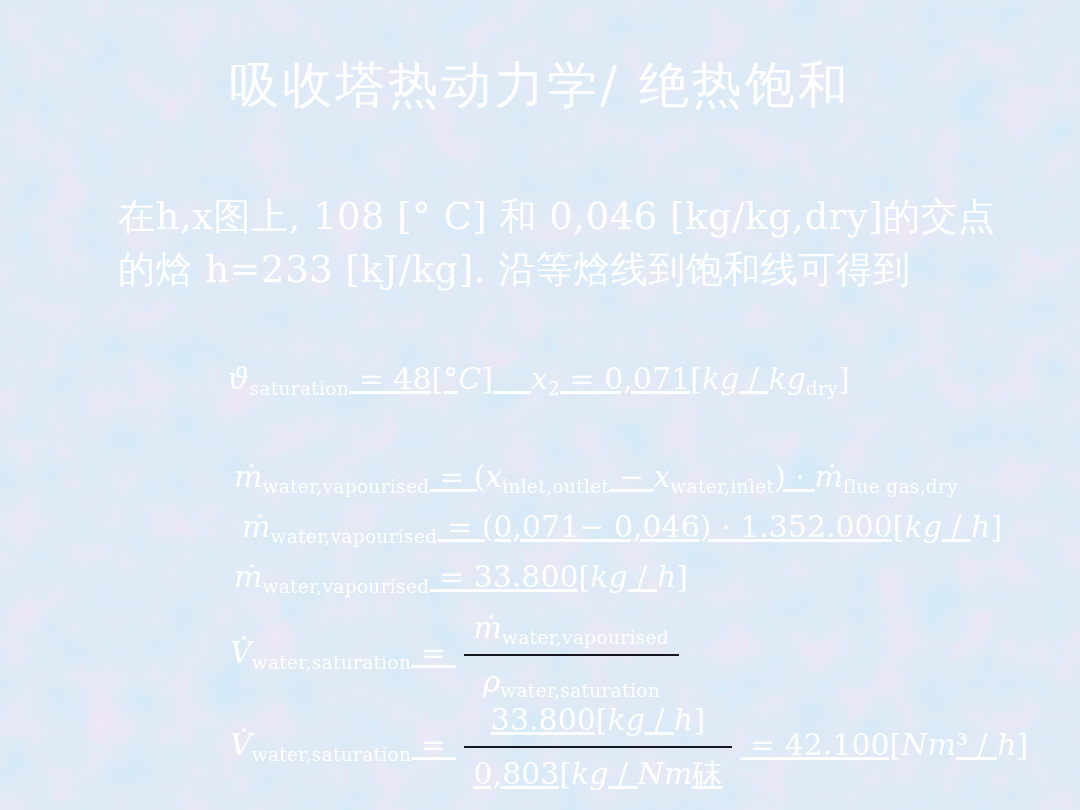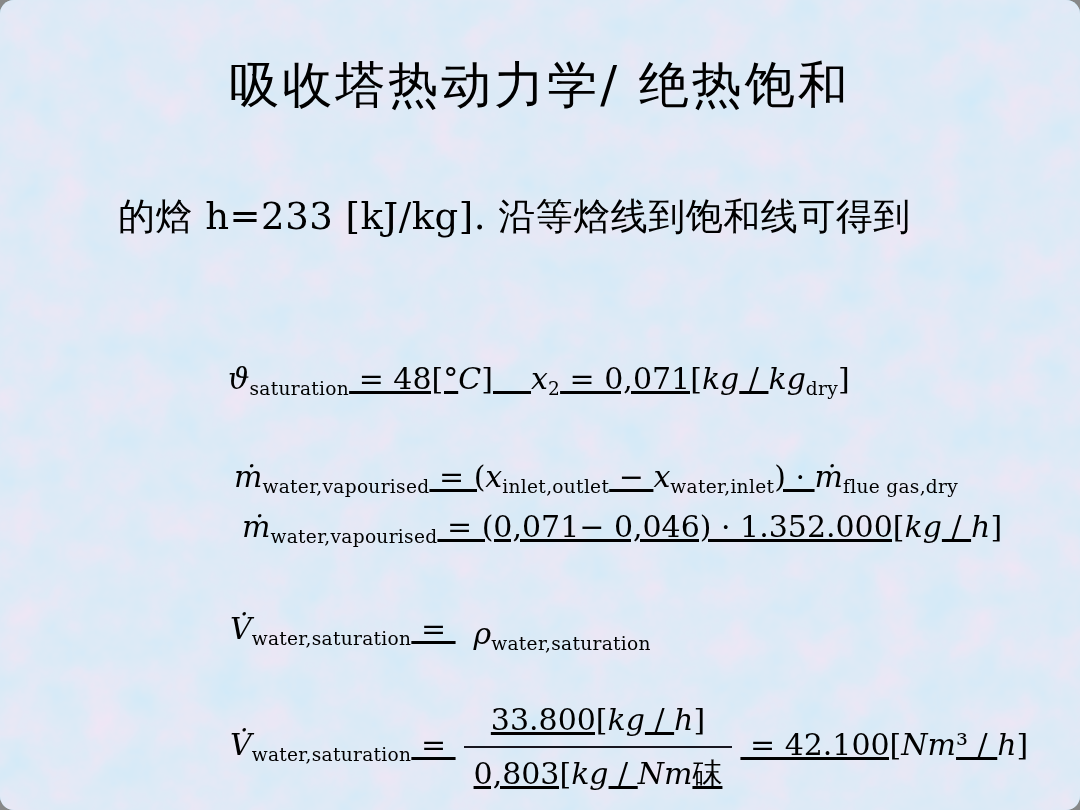--- a/index.html
+++ b/index.html
@@ -1,20 +1,19 @@
 <!DOCTYPE html>
 <html><head>
 <meta charset="utf-8">
 <style>
   html,body{margin:0;padding:0;background:#888;}
   .slide{
     position:relative;width:1080px;height:810px;overflow:hidden;
     font-family:"DejaVu Serif","Liberation Serif",serif;
-    color:#000000;
-    border-radius:14px;
+    color:#ffffff;
   }
   .bg{position:absolute;top:0;left:0;width:100%;height:100%;display:block;}
   .content{position:absolute;top:0;left:0;width:100%;height:100%;}
   .title{
     position:absolute;top:52px;left:0;width:100%;
     text-align:center;font-size:50px;font-weight:400;letter-spacing:3px;
     white-space:nowrap;
   }
   .para{
     position:absolute;top:190px;left:118px;width:900px;
@@ -64,28 +63,30 @@
     </defs>
     <rect x="0" y="0" width="1080" height="810" fill="#a4d7ec"></rect>
     <rect x="0" y="0" width="1080" height="810" filter="url(#marble)"></rect>
   </svg>
 
   <div class="content">
 
     <div class="title">吸收塔热动力学/ 绝热饱和</div>
 
     <div class="para">
+      <span class="line">在h,x图上, 108 [° C] 和 0,046 [kg/kg,dry]的交点</span>
       <span class="line">的焓 h=233 [kJ/kg]. 沿等焓线到饱和线可得到</span>
     </div>
 
     <div class="formula" id="f-sat"><span class="mit">ϑ</span><span class="msub">saturation</span><span class="mrm"> = 48[°</span><span class="mit">C</span><span class="mrm">]    </span><span class="mit">x</span><span class="msub">2</span><span class="mrm"> = 0,071[</span><span class="mit">kg</span><span class="mrm"> / </span><span class="mit">kg</span><span class="msub">dry</span><span class="mrm">]</span></div>
 
     <div class="formula" id="f-bal"><span class="mit">ṁ</span><span class="msub">water,vapourised</span><span class="mrm"> = (</span><span class="mit">x</span><span class="msub">inlet,outlet</span><span class="mrm"> − </span><span class="mit">x</span><span class="msub">water,inlet</span><span class="mrm">) · </span><span class="mit">ṁ</span><span class="msub">flue gas,dry</span></div>
 
     <div class="formula" id="f-num"><span class="mit">ṁ</span><span class="msub">water,vapourised</span><span class="mrm"> = (0,071− 0,046) · 1.352.000[</span><span class="mit">kg</span><span class="mrm"> / </span><span class="mit">h</span><span class="mrm">]</span></div>
 
+    <div class="formula" id="f-res"><span class="mit">ṁ</span><span class="msub">water,vapourised</span><span class="mrm"> = 33.800[</span><span class="mit">kg</span><span class="mrm"> / </span><span class="mit">h</span><span class="mrm">]</span></div>
 
-    <div class="formula" id="f-vol"><span class="mit">V̇</span><span class="msub">water,saturation</span><span class="mrm"> = </span><span class="frac"><span class="den"><span class="mit">ρ</span><span class="msub">water,saturation</span></span></span></div>
+    <div class="formula" id="f-vol"><span class="mit">V̇</span><span class="msub">water,saturation</span><span class="mrm"> = </span><span class="frac"><span class="num"><span class="mit">ṁ</span><span class="msub">water,vapourised</span></span><span class="den"><span class="mit">ρ</span><span class="msub">water,saturation</span></span></span></div>
 
     <div class="formula" id="f-volres"><span class="mit">V̇</span><span class="msub">water,saturation</span><span class="mrm"> = </span><span class="frac"><span class="num"><span class="mrm">33.800[</span><span class="mit">kg</span><span class="mrm"> / </span><span class="mit">h</span><span class="mrm">]</span></span><span class="den"><span class="mrm">0,803[</span><span class="mit">kg</span><span class="mrm"> / </span><span class="mit">Nm</span><span class="mrm">砞</span></span></span><span class="mrm"> = 42.100[</span><span class="mit">Nm</span><span class="mrm">³ / </span><span class="mit">h</span><span class="mrm">]</span></div>
 
   </div>
 </div>
 
 </body></html>

